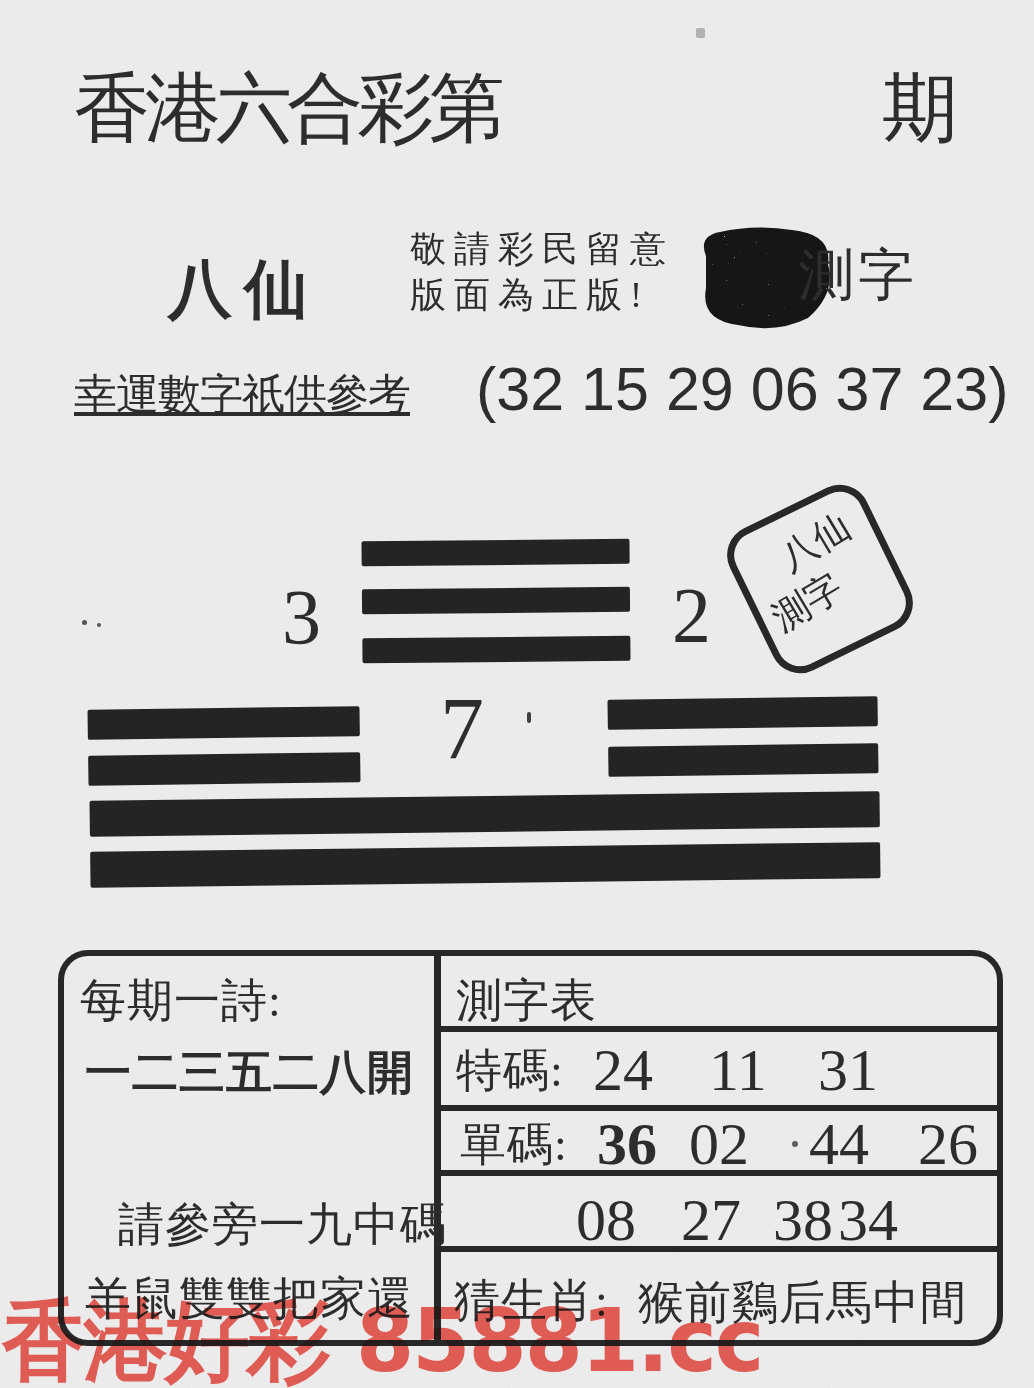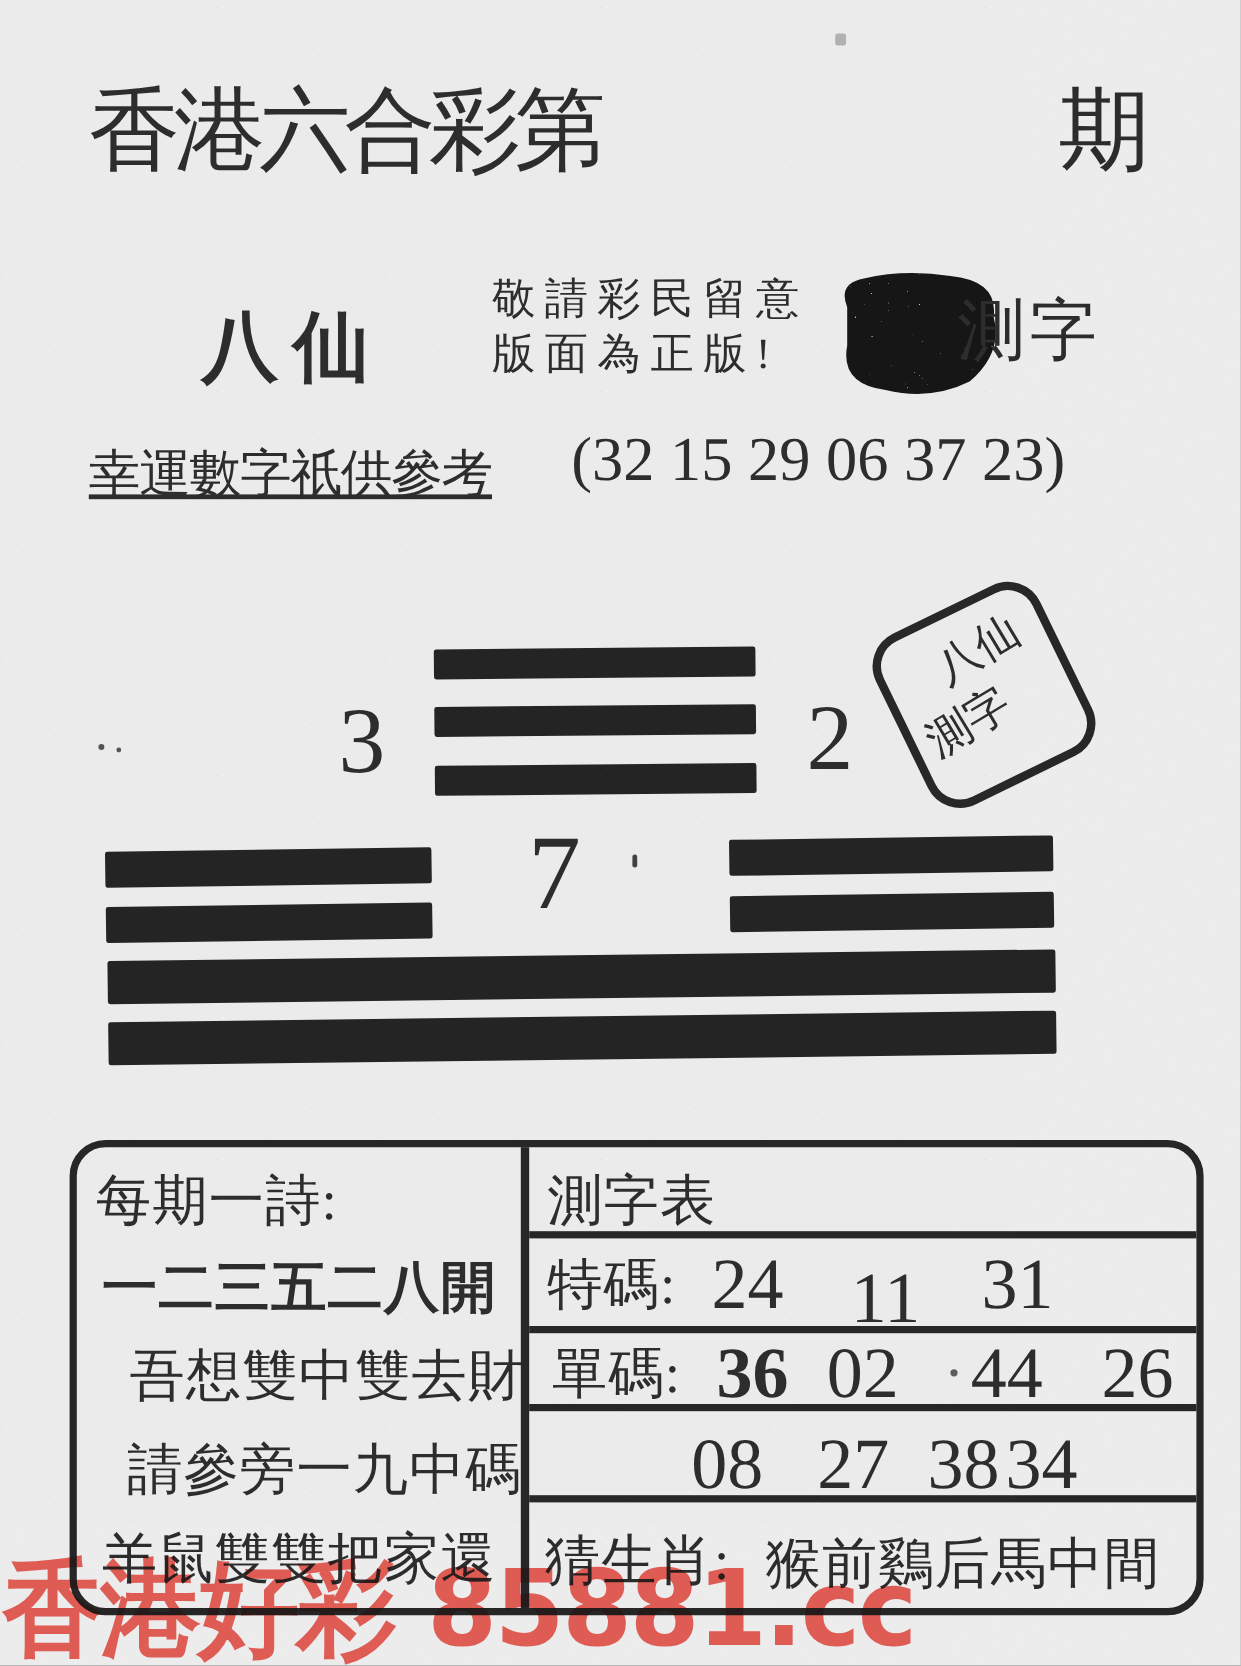--- a/index.html
+++ b/index.html
@@ -14,21 +14,21 @@
   .title-prefix{left:74px;top:58px;font-size:76px;letter-spacing:-5px;}
   .title-suffix{left:882px;top:58px;font-size:76px;}
 
   .brand-name{left:168px;top:246px;font-size:64px;font-weight:bold;letter-spacing:12px;}
   .notice{left:410px;top:226px;font-size:36px;line-height:46px;letter-spacing:8px;}
   .notice div{white-space:nowrap;}
   .trademark{left:696px;top:224px;}
   .tm-caption{left:798px;top:238px;font-size:56px;letter-spacing:4px;}
 
   .lucky-caption{left:74px;top:366px;font-size:43px;letter-spacing:-1px;text-decoration:underline;}
-  .lucky-numbers{left:476px;top:354px;font-size:52px;font-family:Liberation Serif, serif;}
+  .lucky-numbers{left:476px;top:354px;font-size:61px;font-family:Liberation Sans, sans-serif;}
 
   
   .bar{background:#111;border-radius:2px;}
   .top-bars{left:362px;top:540px;transform:rotate(-0.5deg);}
   .top-bars .bar{width:268px;height:25px;}
   .top-bars .bar:nth-child(2){margin-top:23px;}
   .top-bars .bar:nth-child(3){margin-top:24px;}
   .lbl{font-size:78px;font-family:"Liberation Serif",serif;}
   .lbl-3{left:282px;top:572px;}
   .lbl-2{left:672px;top:570px;}
@@ -65,26 +65,26 @@
   .panel .vline{position:absolute;left:370px;top:0;height:100%;width:7px;background:#141414;}
   .panel .hline{position:absolute;left:377px;right:0;height:6px;background:#141414;}
   .hl1{top:70px;} .hl2{top:149px;} .hl3{top:214px;} .hl4{top:290px;}
 
   .panel .cjk{position:absolute;font-size:46px;letter-spacing:1px;white-space:nowrap;}
   .panel .num{position:absolute;font-size:60px;font-family:"Liberation Serif",serif;white-space:nowrap;}
 
   .poem-heading{left:16px;top:14px;}
   .poem-1{left:21px;top:86px;font-weight:bold;}
   .poem-2{left:44px;top:160px;}
-  .poem-3{left:42px;top:238px;}
+  .poem-3{left:54px;top:238px;}
   .poem-4{left:21px;top:312px;}
 
   .cezi-heading{left:392px;top:14px;}
   .sp-label{left:392px;top:84px;}
-  .sp-0{left:529px;top:80px;} .sp-1{left:645px;top:92px;} .sp-2{left:754px;top:80px;}
+  .sp-0{left:529px;top:80px;} .sp-1{left:645px;top:80px;} .sp-2{left:754px;top:80px;}
   .sg-label{left:396px;top:158px;}
   .sg-0{left:533px;top:154px;font-weight:bold;} .sg-1{left:625px;top:154px;} .sg-2{left:745px;top:154px;} .sg-3{left:854px;top:154px;}
   .ex-0{left:512px;top:230px;} .ex-1{left:617px;top:230px;} .ex-2{left:709px;top:230px;} .ex-3{left:774px;top:230px;}
   .zo-label{left:390px;top:314px;}
   .zo-value{left:574px;top:316px;}
 
   
   .watermark{
     left:2px;top:1282px;font-size:88px;font-weight:bold;
     font-family:"DejaVu Sans","Liberation Sans",sans-serif;
@@ -165,21 +165,20 @@
 
   <div class="abs panel">
     <div class="vline"></div>
     <div class="hline hl1"></div>
     <div class="hline hl2"></div>
     <div class="hline hl3"></div>
     <div class="hline hl4"></div>
 
     <div class="cjk poem-heading">每期一詩:</div>
     <div class="cjk poem-1">一二三五二八開</div>
-    <div class="cjk poem-2">吾想雙中雙去財</div>
     <div class="cjk poem-3">請參旁一九中碼</div>
     <div class="cjk cezi-heading">測字表</div>
 
     <div class="cjk poem-4">羊鼠雙雙把家還</div>
 
     <div class="cjk sp-label">特碼:</div>
     <div class="num sp-0">24</div>
     <div class="num sp-1">11</div>
     <div class="num sp-2">31</div>
 

